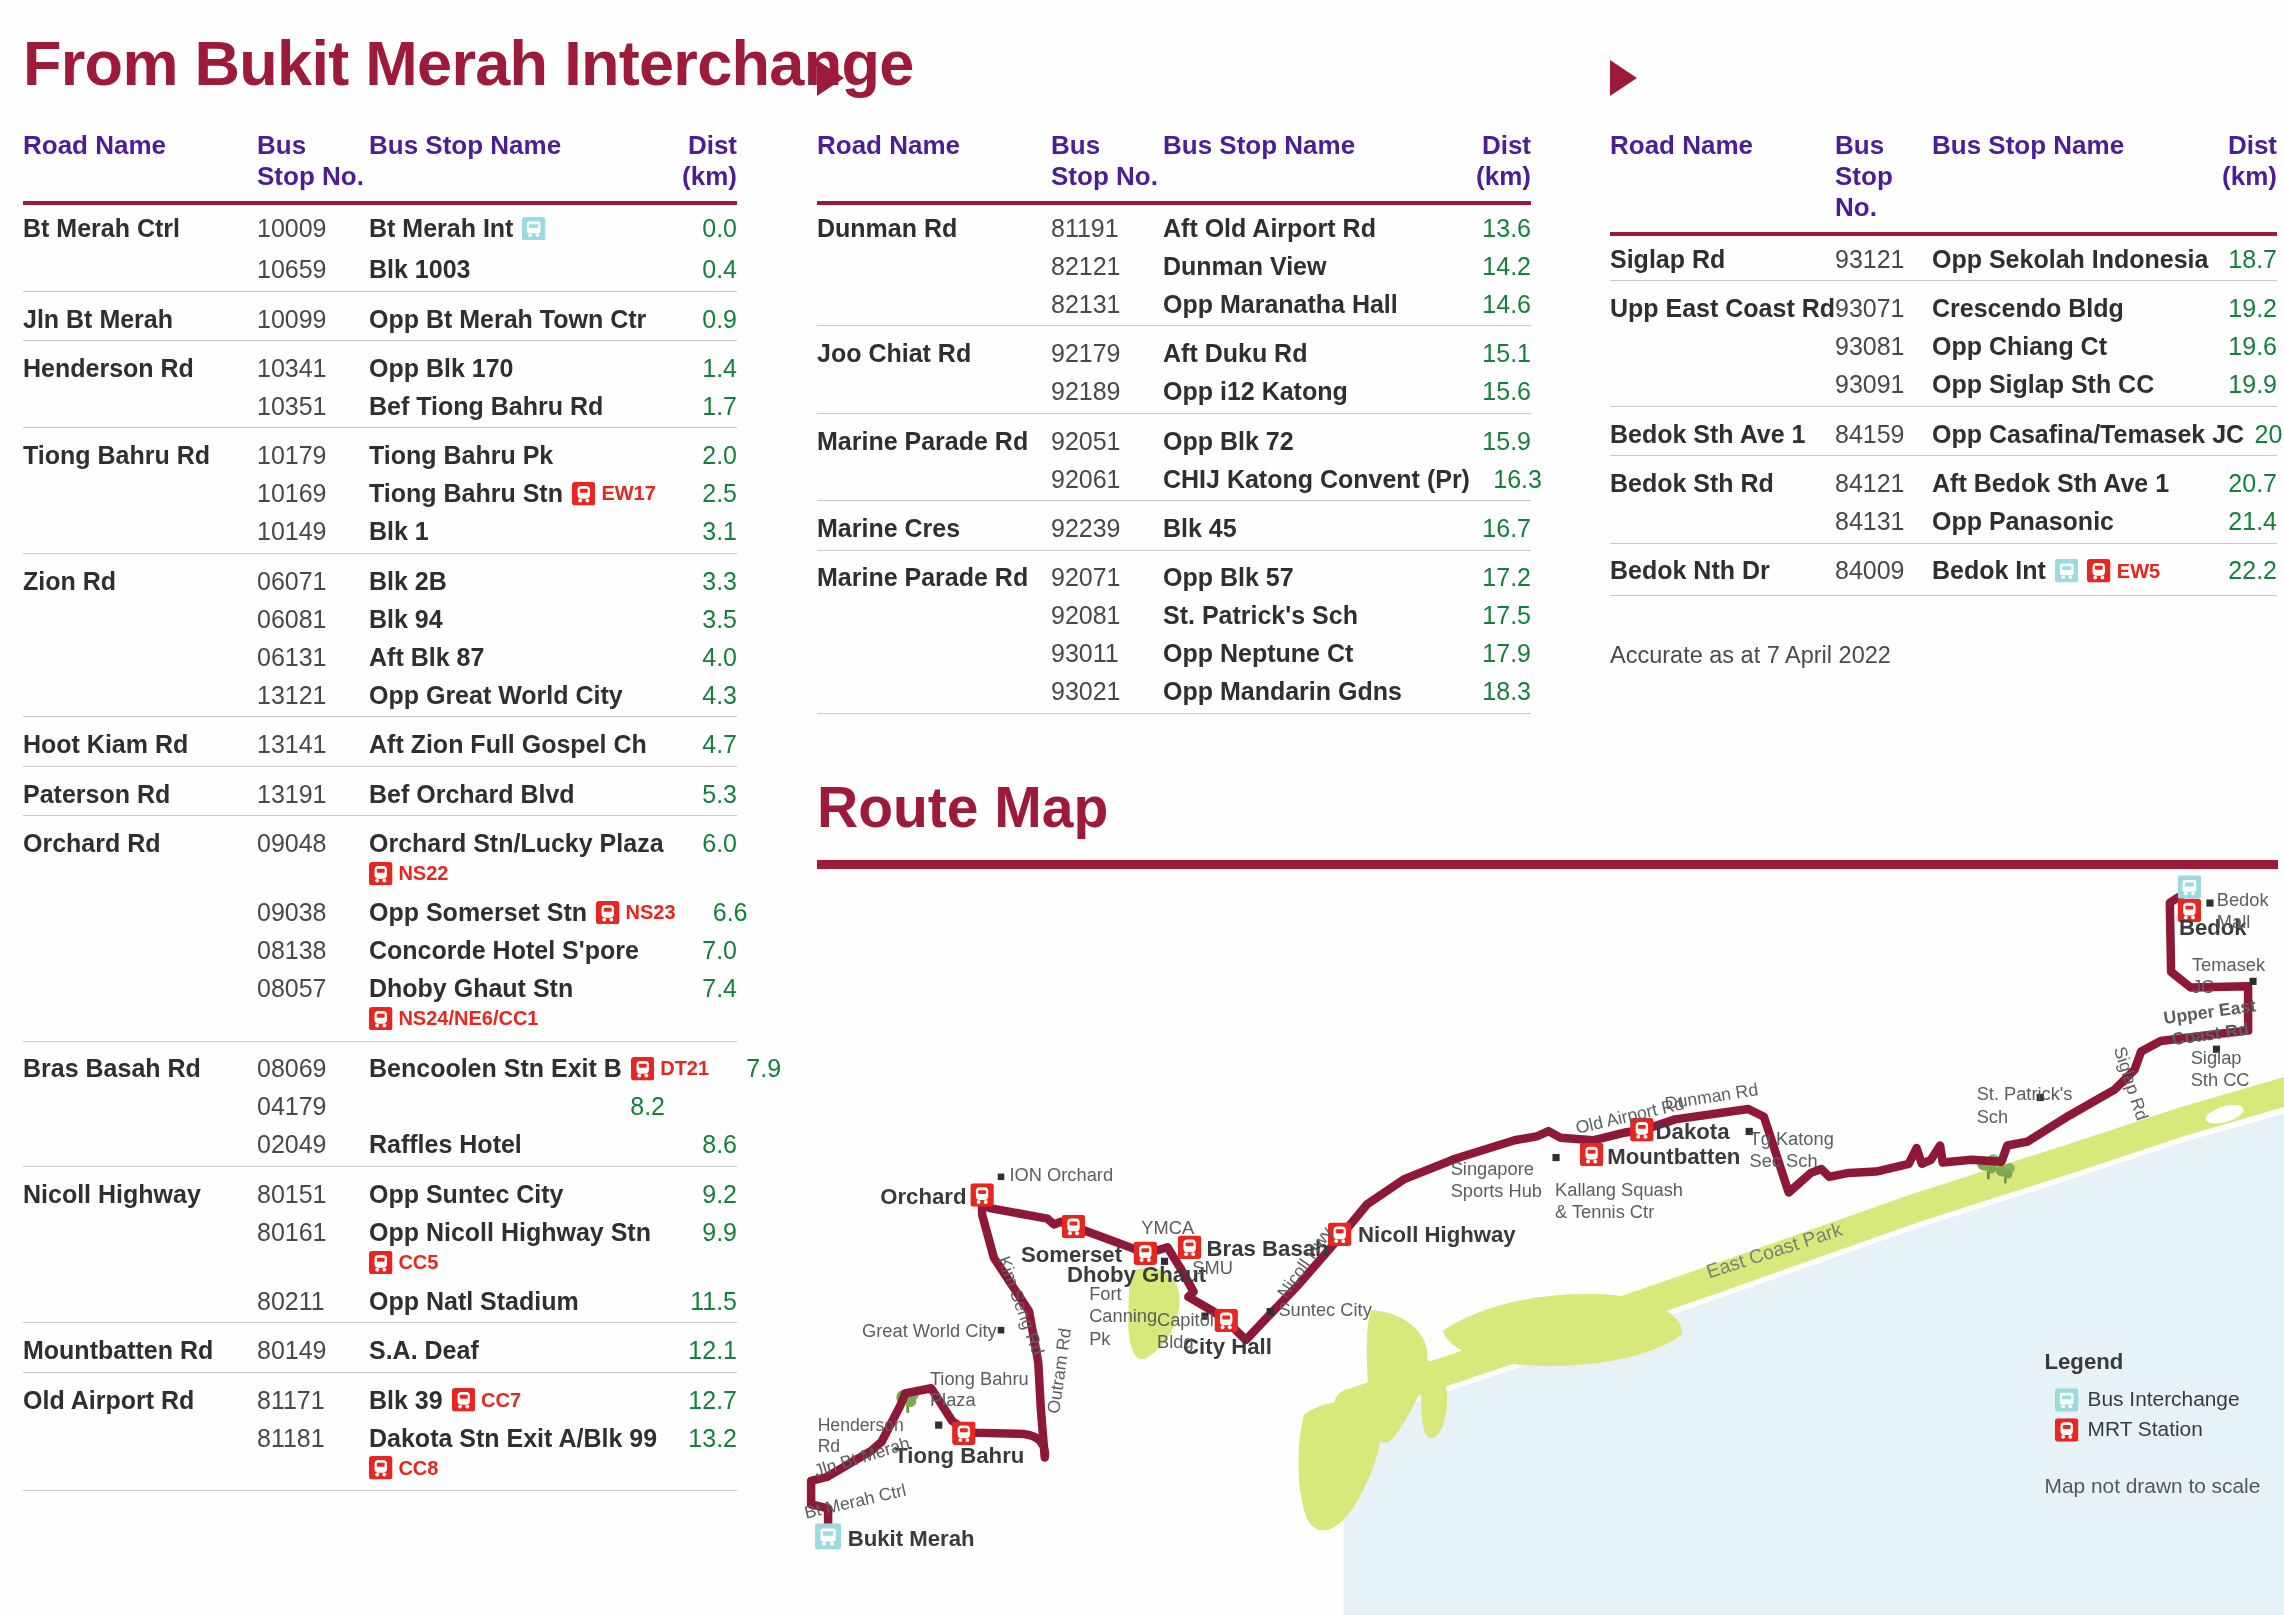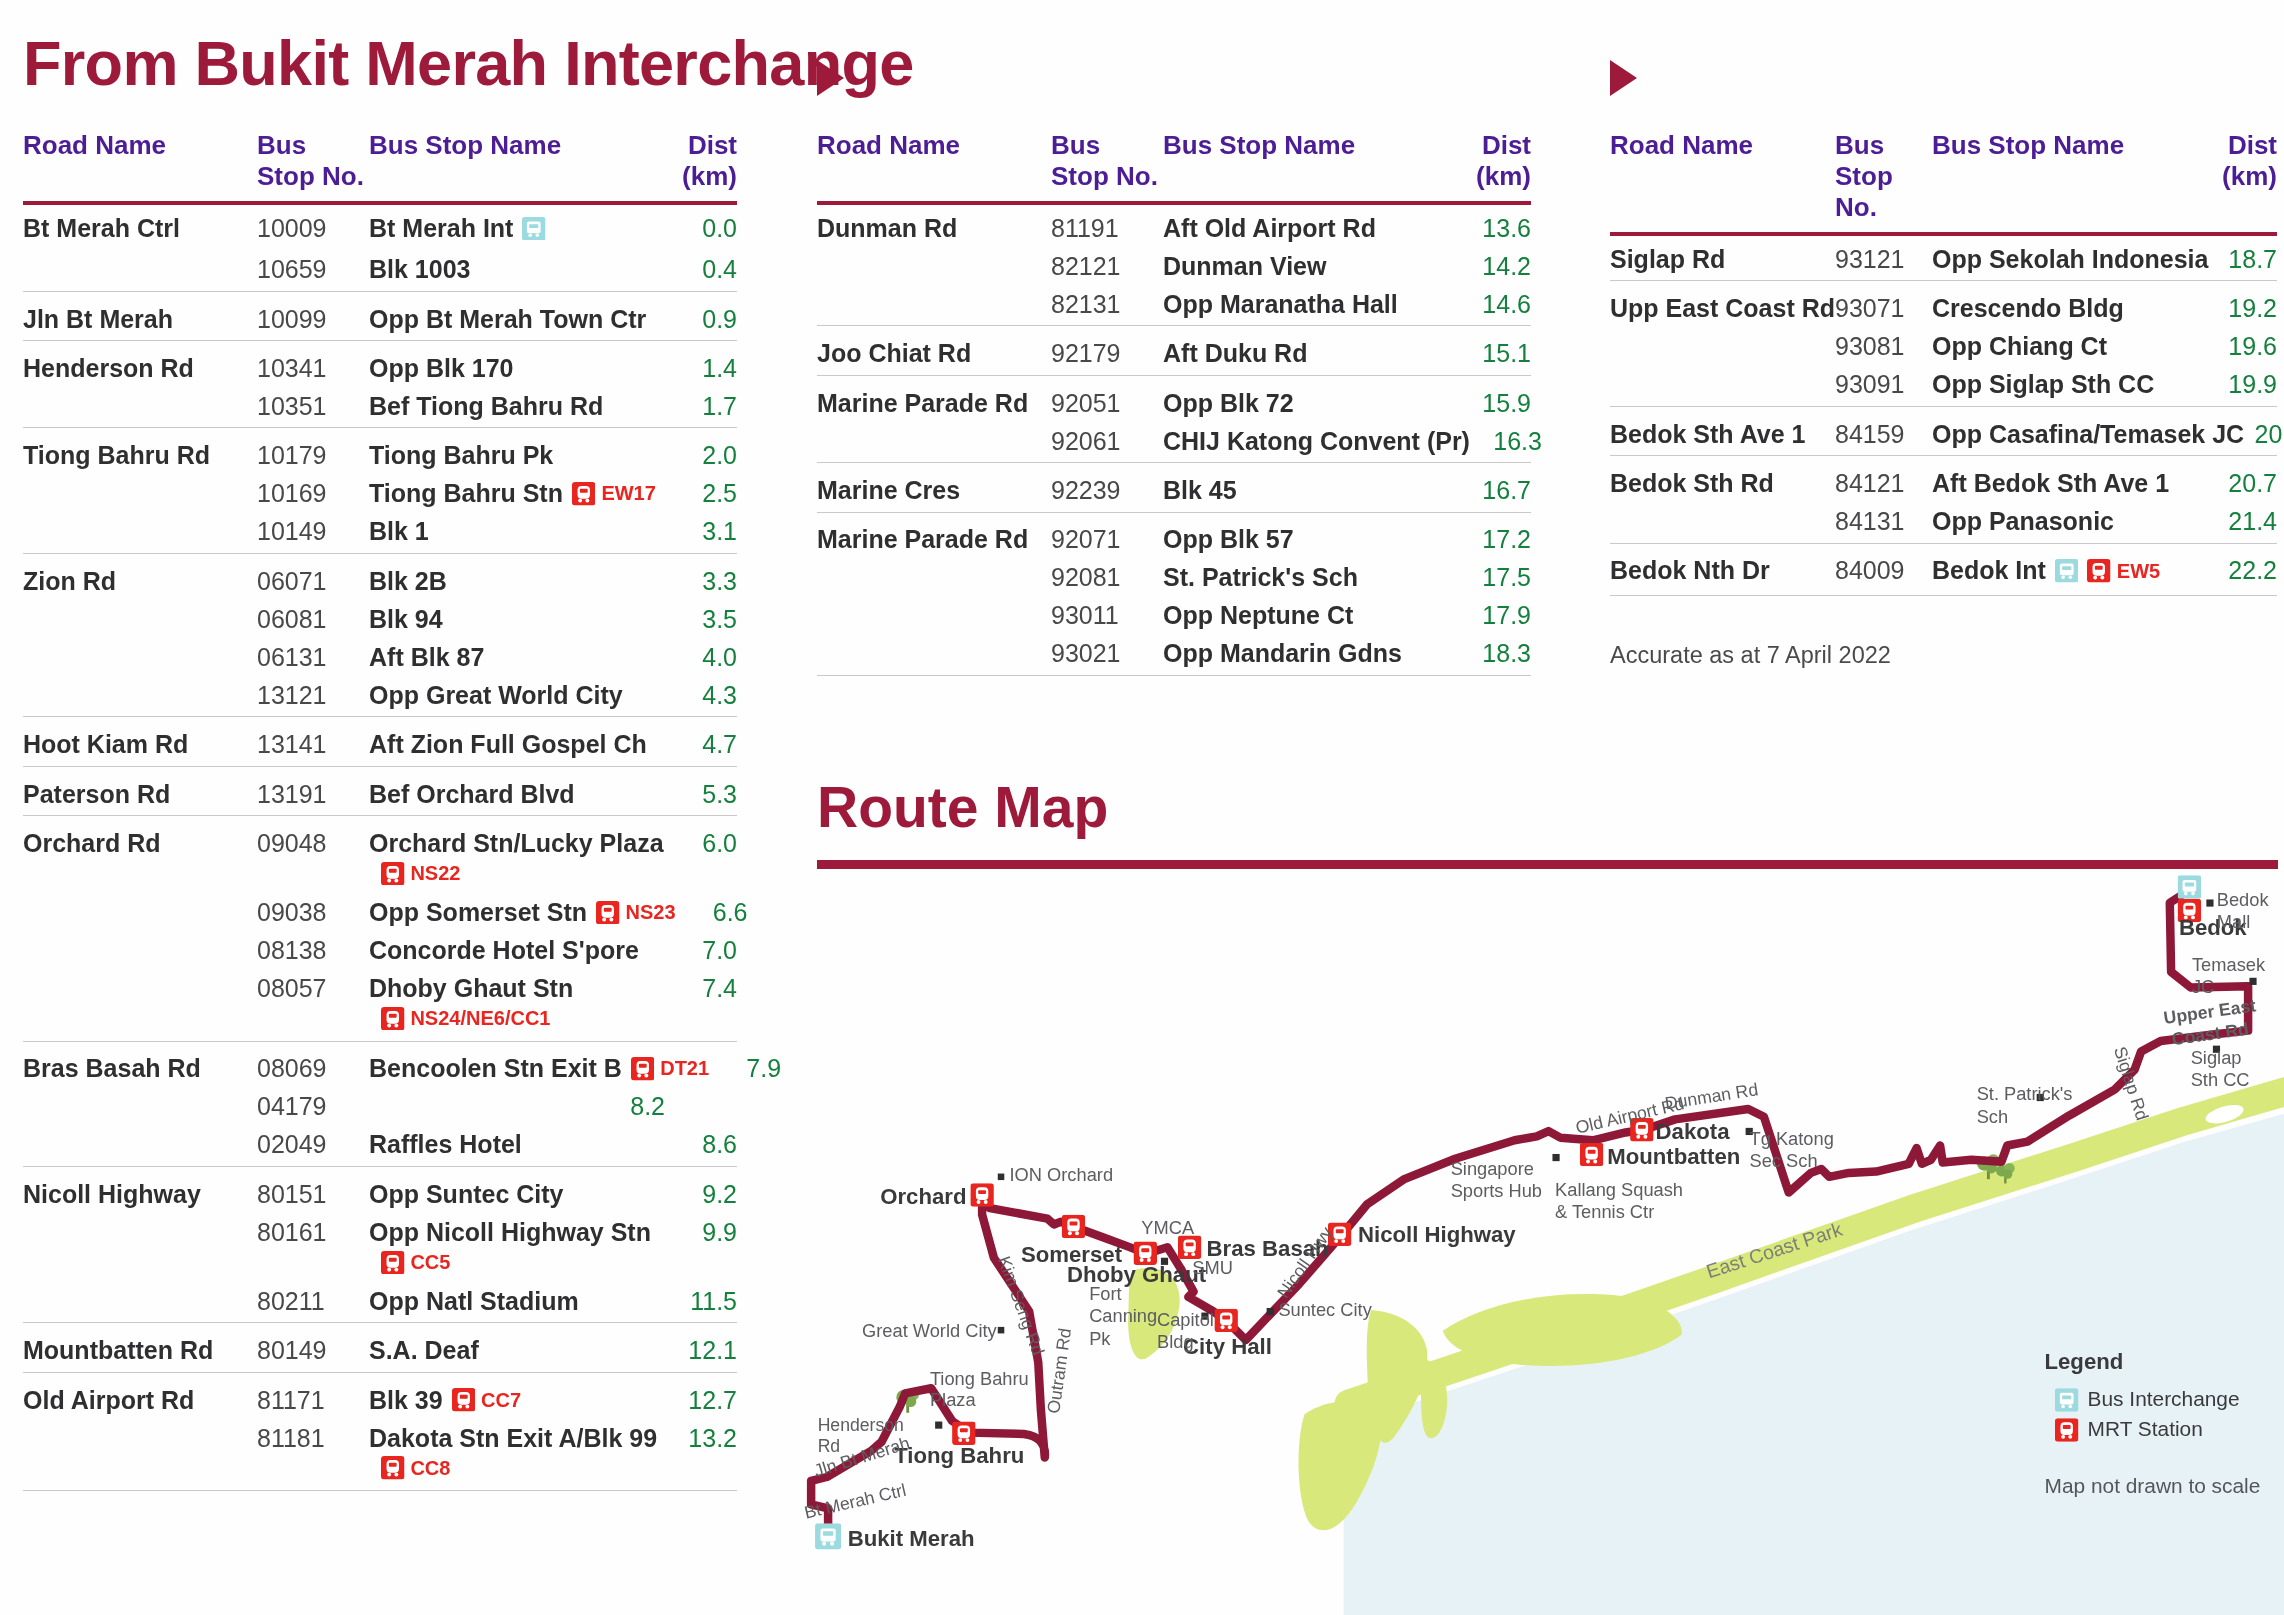--- a/index.html
+++ b/index.html
@@ -24,21 +24,21 @@
   .c-no{color:#48484a;}
   .c-name{font-weight:bold;color:#2f2f31;white-space:nowrap;}
   .c-dist{text-align:right;color:#15803d;}
   .gsep{border-bottom:1.3px solid #c9c9c9;margin:6.5px 0 3.9px 0;}
   .mrt-badge{display:inline-flex;align-items:center;margin-left:9px;vertical-align:-3.3px;}
   .mrt-badge svg{width:23.5px;height:23.5px;}
   .mrt-code{color:#e8251f;font-size:20px;font-weight:bold;margin-left:5.9px;letter-spacing:0;}
   .int-badge{display:inline-block;margin-left:9px;vertical-align:-3.3px;}
   .int-badge svg{width:23.5px;height:23.5px;}
   .badge-line{height:31px;display:flex;align-items:center;}
-  .badge-line .mrt-badge{margin-left:12px;vertical-align:0;}
+  .badge-line .mrt-badge{margin-left:0;vertical-align:0;}
   .note{margin-top:46px;font-size:23.5px;color:#4a4a4c;font-weight:normal;}
   .map-title{position:absolute;left:817px;top:774px;font-size:57px;font-weight:bold;color:#9e1a3a;}
   .map-rule{position:absolute;left:817px;top:860px;width:1461px;height:8.5px;background:#9e1a3a;}
   #route-map{position:absolute;left:802px;top:874px;}
   .st-label{font-size:34px;font-weight:bold;fill:#3a3a3c;}
   .lm-label{font-size:28px;fill:#5c5d60;}
   .rd-label{font-size:27px;fill:#5c5d60;}
   .lg-title{font-size:34px;font-weight:bold;fill:#3a3a3c;}
   .lg-item{font-size:32px;fill:#3a3a3c;}
   .lg-note{font-size:32px;fill:#55565a;}
@@ -376,20 +376,26 @@
           <div class="c-dist">14.6</div>
         </div>
       </div>
       <div class="gsep"></div>
       <div class="group">
         <div class="trow">
           <div class="c-road">Joo Chiat Rd</div>
           <div class="c-no">92179</div>
           <div class="c-name"><span>Aft Duku Rd</span></div>
           <div class="c-dist">15.1</div>
+        </div>
+        <div class="trow">
+          <div class="c-road"></div>
+          <div class="c-no">92189</div>
+          <div class="c-name"><span>Opp i12 Katong</span></div>
+          <div class="c-dist">15.6</div>
         </div>
       </div>
       <div class="gsep"></div>
       <div class="group">
         <div class="trow">
           <div class="c-road">Marine Parade Rd</div>
           <div class="c-no">92051</div>
           <div class="c-name"><span>Opp Blk 72</span></div>
           <div class="c-dist">15.9</div>
         </div>

